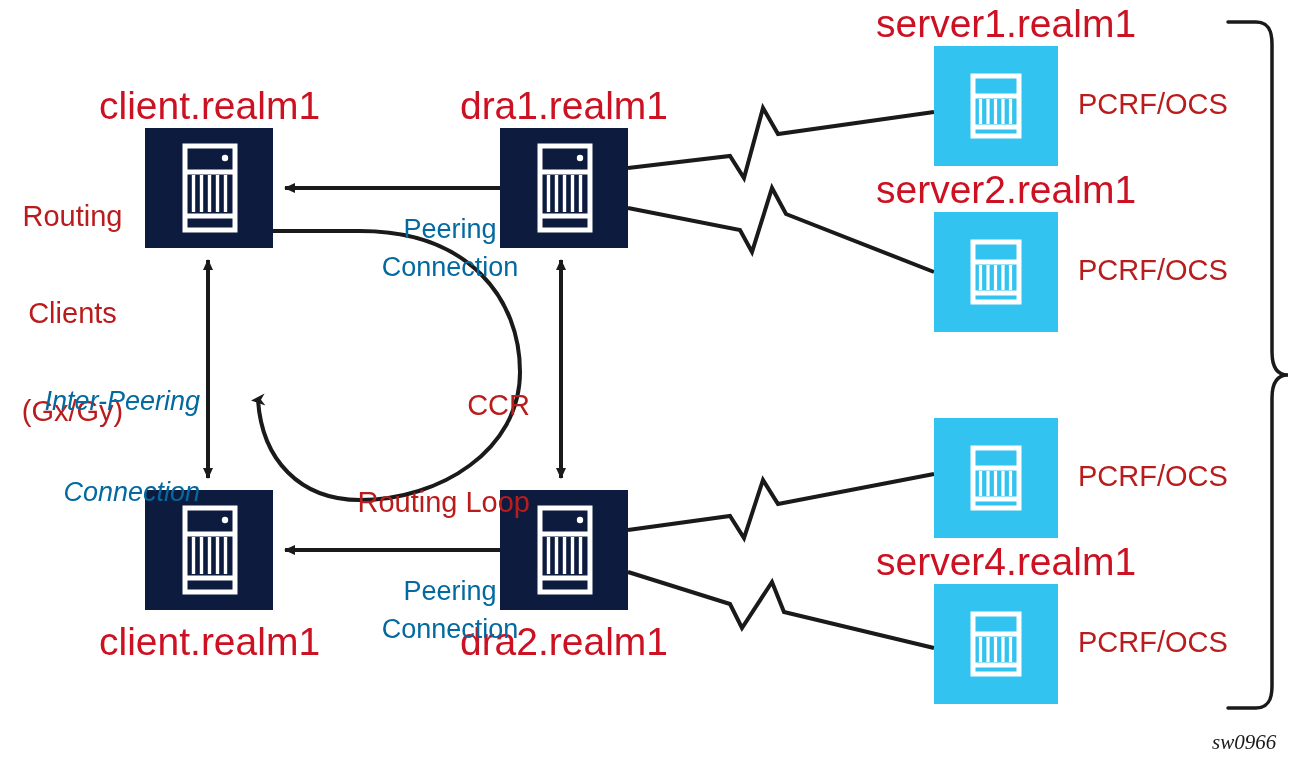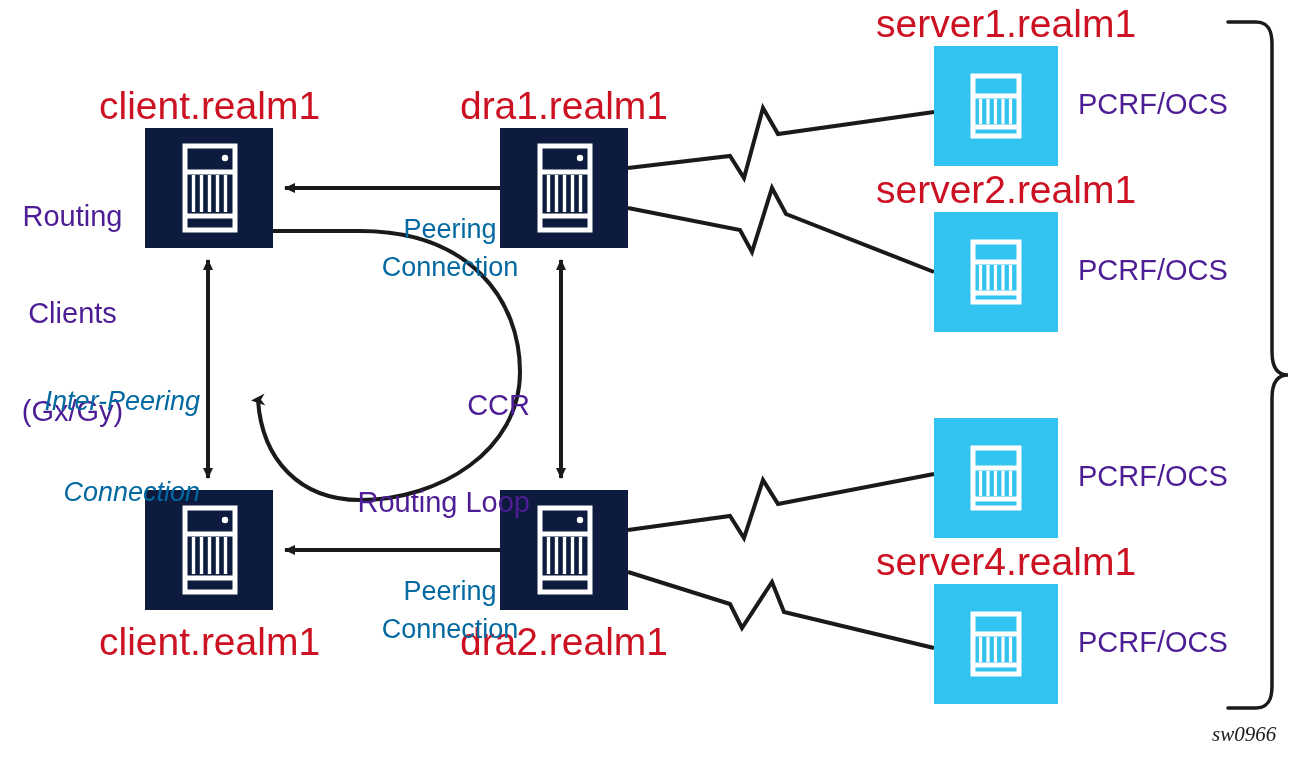--- a/index.html
+++ b/index.html
@@ -38,35 +38,36 @@
     position: absolute;
     white-space: pre;
     line-height: 1.12;
   }
   .label-red {
     color: #cc1122;
     font-size: 39px;
     text-align: center;
   }
   .label-black {
-    color: #4c1d95;
+    color: #b91c1c;
     font-size: 29px;
     text-align: center;
   }
   .label-conn {
     color: #0369a1;
     font-size: 27px;
     text-align: center;
   }
   .caption {
     position: absolute;
     font-family: "Liberation Serif", serif;
     font-style: italic;
     font-size: 21px;
     color: #1a1a1a;
+    margin-top: 8px;
   }
   .rack-svg { display: block; }
 </style>
 </head>
 <body>
 
 <div id="canvas">
 
   <svg class="layer" viewBox="0 0 1302 758">
     <defs>

